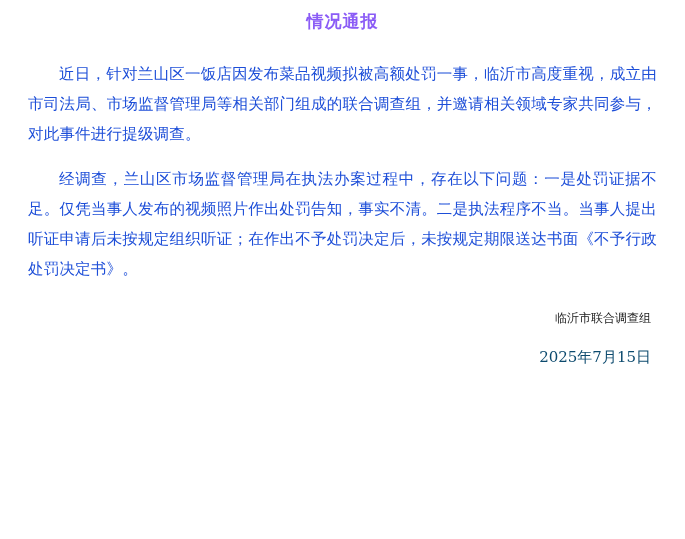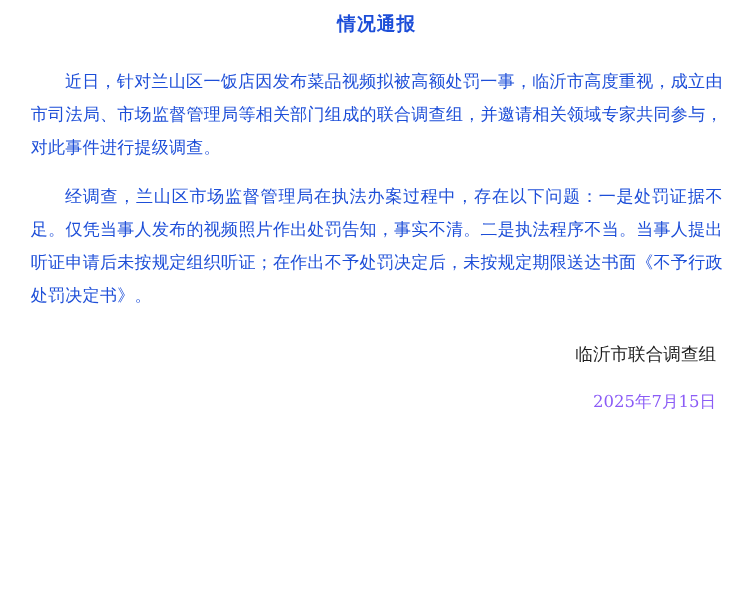--- a/index.html
+++ b/index.html
@@ -21,46 +21,46 @@
     box-sizing: border-box;
     padding: 0 28px;
   }
   .doc-title {
     text-align: center;
     font-size: 17px;
     font-weight: bold;
     letter-spacing: 1px;
     margin-top: 10px;
     margin-bottom: 26px;
-    color: #1d4ed8;
+    color: #8b5cf6;
   }
   .para {
     font-size: 15.5px;
     line-height: 1.95;
     text-align: justify;
     text-justify: inter-ideograph;
     text-indent: 2em;
     margin: 0 0 14px 0;
     color: #1d4ed8;
     letter-spacing: 0.2px;
   }
   .signature {
     margin-top: 22px;
     text-align: right;
-    font-size: 16px;
+    font-size: 12px;
     line-height: 1.9;
     color: #1c1c1c;
     padding-right: 6px;
   }
   .date {
     margin-top: 14px;
     text-align: right;
     font-size: 15px;
     line-height: 1.9;
-    color: #8b5cf6;
+    color: #0c4a6e;
     padding-right: 6px;
   }
 </style>
 </head>
 <body>
 
 <div class="page">
 
   <div class="doc-title">情况通报</div>
 

